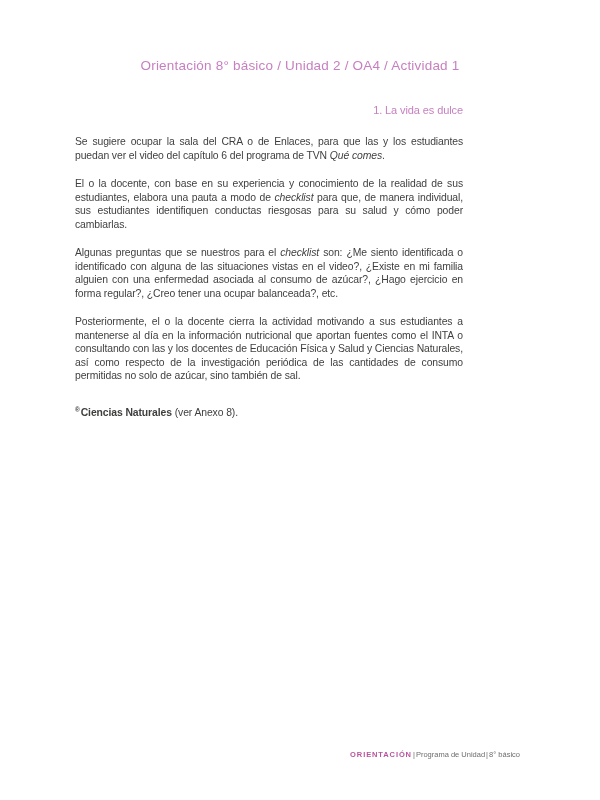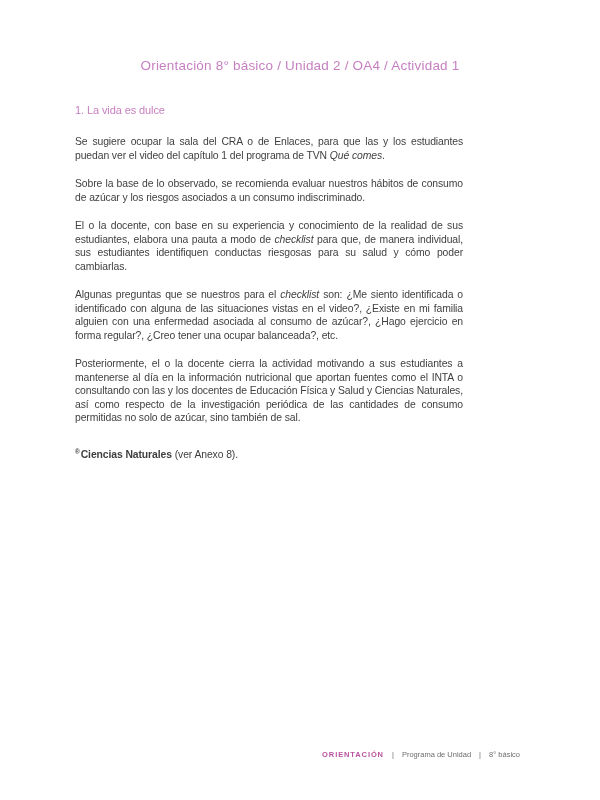--- a/index.html
+++ b/index.html
@@ -34,20 +34,21 @@
   .content{
     position:absolute;
     left:75px;top:104px;width:388px;
   }
   .section-heading{
     margin:0 0 19px 0;
     font-size:11px;
     font-weight:400;
     letter-spacing:-0.1px;
     color:var(--accent);
+    text-align:right;
   }
   .body-para{
     margin:0 0 15px 0;
     font-size:10.4px;
     line-height:13.5px;
     letter-spacing:-0.1px;
     color:var(--body-text);
     text-align:justify;
     text-justify:inter-word;
   }
@@ -63,21 +64,21 @@
     font-size:6.5px;
     vertical-align:super;
     font-weight:bold;
     margin-right:1px;
   }
   .footnote strong{font-weight:bold;}
   .page-footer{
     position:absolute;
     top:750px;right:80px;
     display:flex;
-    gap:8px;
+    gap:1px;
     align-items:baseline;
     font-size:7.5px;
     color:var(--footer-text);
     white-space:nowrap;
   }
   .footer-subject{
     color:var(--footer-accent);
     font-weight:bold;
     letter-spacing:0.9px;
   }
@@ -88,22 +89,21 @@
 
 <div class="page">
 
   <h1 class="doc-title">Orientación 8° básico / Unidad 2 / OA4 / Actividad 1</h1>
 
   <div class="content">
 
     <h2 class="section-heading">1. La vida es dulce</h2>
 
     <div class="paragraphs">
-        <p class="body-para"><span>Se sugiere ocupar la sala del CRA o de Enlaces, para que las y los estudiantes puedan ver el video del capítulo 1 del programa de TVN </span><em>Qué comes</em><span>.</span></p>
-        <p class="body-para"><span>Sobre la base de lo observado, se recomienda evaluar nuestros hábitos de consumo de azúcar y los riesgos asociados a un consumo indiscriminado.</span></p>
+        <p class="body-para"><span>Se sugiere ocupar la sala del CRA o de Enlaces, para que las y los estudiantes puedan ver el video del capítulo 6 del programa de TVN </span><em>Qué comes</em><span>.</span></p>
         <p class="body-para"><span>El o la docente, con base en su experiencia y conocimiento de la realidad de sus estudiantes, elabora una pauta a modo de </span><em>checklist</em><span> para que, de manera individual, sus estudiantes identifiquen conductas riesgosas para su salud y cómo poder cambiarlas.</span></p>
         <p class="body-para"><span>Algunas preguntas que se nuestros para el </span><em>checklist</em><span> son: ¿Me siento identificada o identificado con alguna de las situaciones vistas en el video?, ¿Existe en mi familia alguien con una enfermedad asociada al consumo de azúcar?, ¿Hago ejercicio en forma regular?, ¿Creo tener una ocupar balanceada?, etc.</span></p>
         <p class="body-para"><span>Posteriormente, el o la docente cierra la actividad motivando a sus estudiantes a mantenerse al día en la información nutricional que aportan fuentes como el INTA o consultando con las y los docentes de Educación Física y Salud y Ciencias Naturales, así como respecto de la investigación periódica de las cantidades de consumo permitidas no solo de azúcar, sino también de sal.</span></p>
       </div>
 
     <p class="footnote">
       <sup class="marker">®</sup><strong>Ciencias Naturales</strong><span> (ver Anexo 8).</span>
     </p>
 
   </div>

